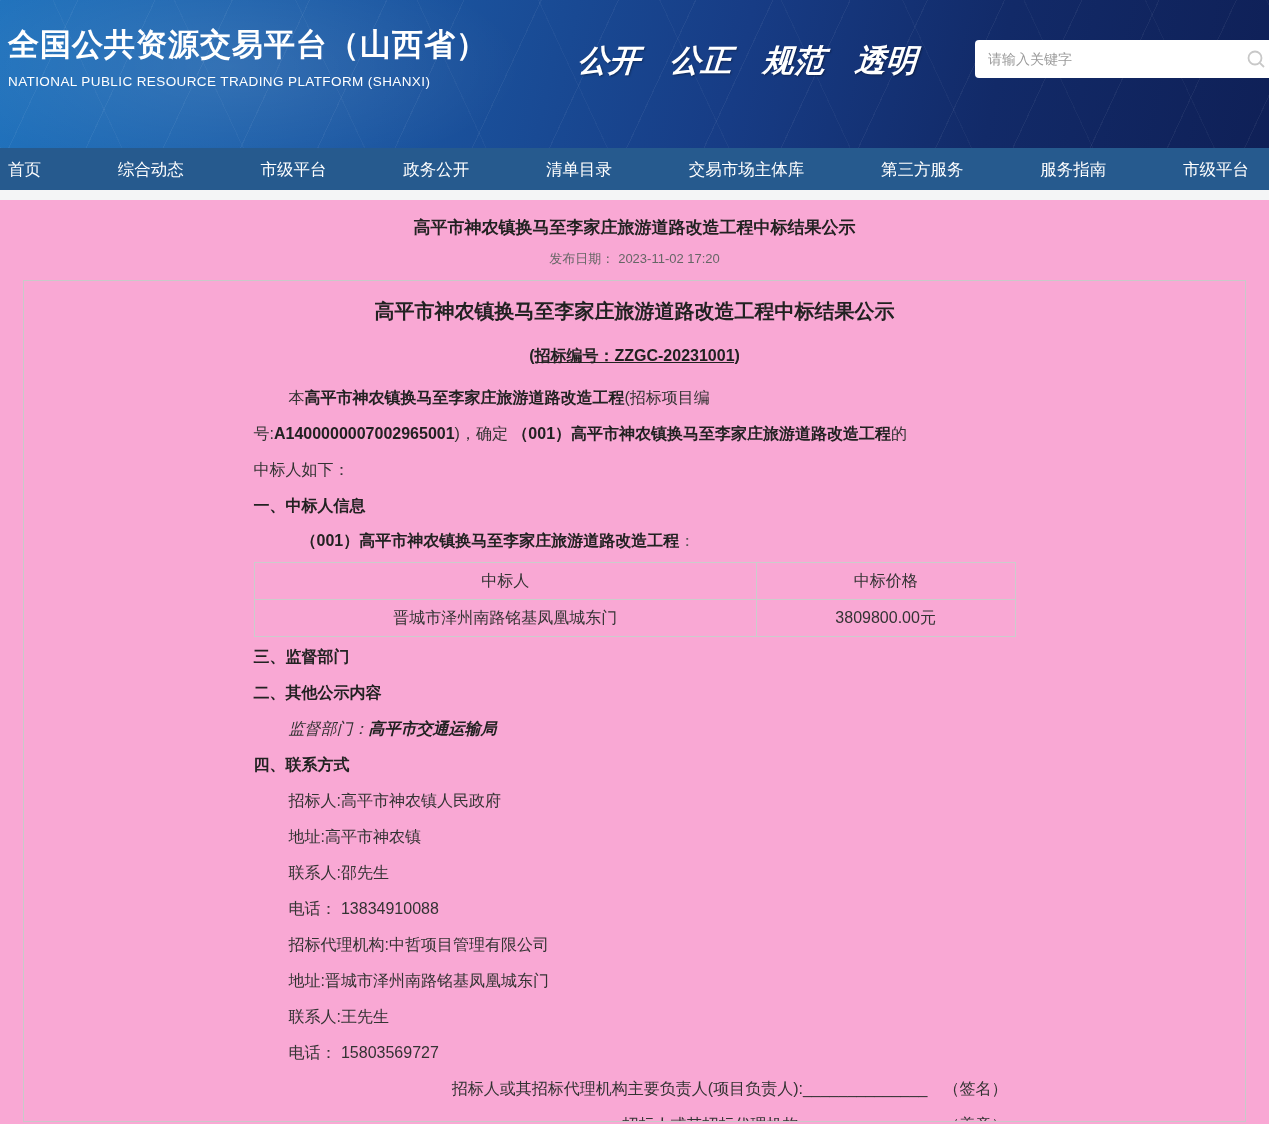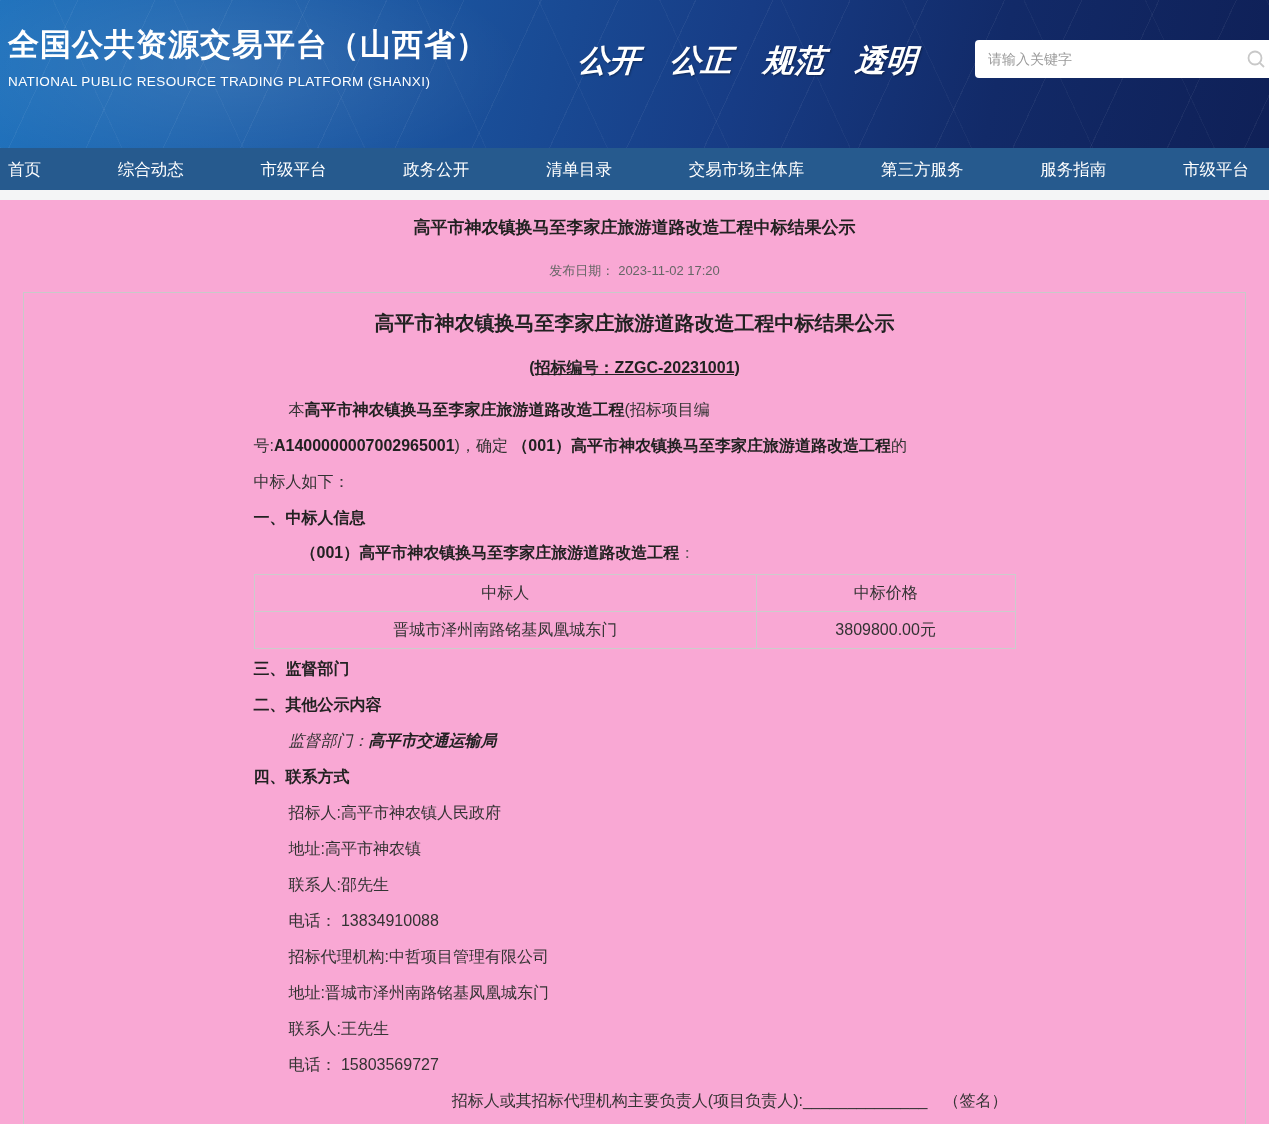--- a/index.html
+++ b/index.html
@@ -48,21 +48,21 @@
     height:42px; background:#265a8e; display:flex;
     justify-content:space-between; padding:0 20px 0 8px;
   }
   .nav a {
     color:#fff; text-decoration:none; font-size:16.5px; line-height:42px;
     white-space:nowrap; cursor:pointer;
   }
   
   .panel { background:#f9a8d4; margin-top:10px; padding:16px 0 0; min-height:940px; }
   .page-title { text-align:center; font-size:17px; font-weight:bold; color:#222; }
-  .pub-date { text-align:center; font-size:13px; color:#666; margin-top:23px; }
+  .pub-date { text-align:center; font-size:13px; color:#666; margin-top:11px; }
   .pub-date span { margin:0 2px; }
   .doc-box {
     margin:12px 23px 0; border:1px solid #c9c9c9;
     padding:15px 0 8px; height:842px; overflow:hidden;
   }
   .doc-inner { width:762px; margin:0 auto; font-size:16px; color:#333; }
   .doc-title { text-align:center; font-size:20px; font-weight:bold; color:#222; margin-top:2px; }
   .tender-no { text-align:center; font-size:16px; font-weight:bold; color:#222; margin-top:21px;text-decoration:underline; }
   .intro { margin-top:13px; line-height:36px; }
   .intro .ind { padding-left:35px; }

